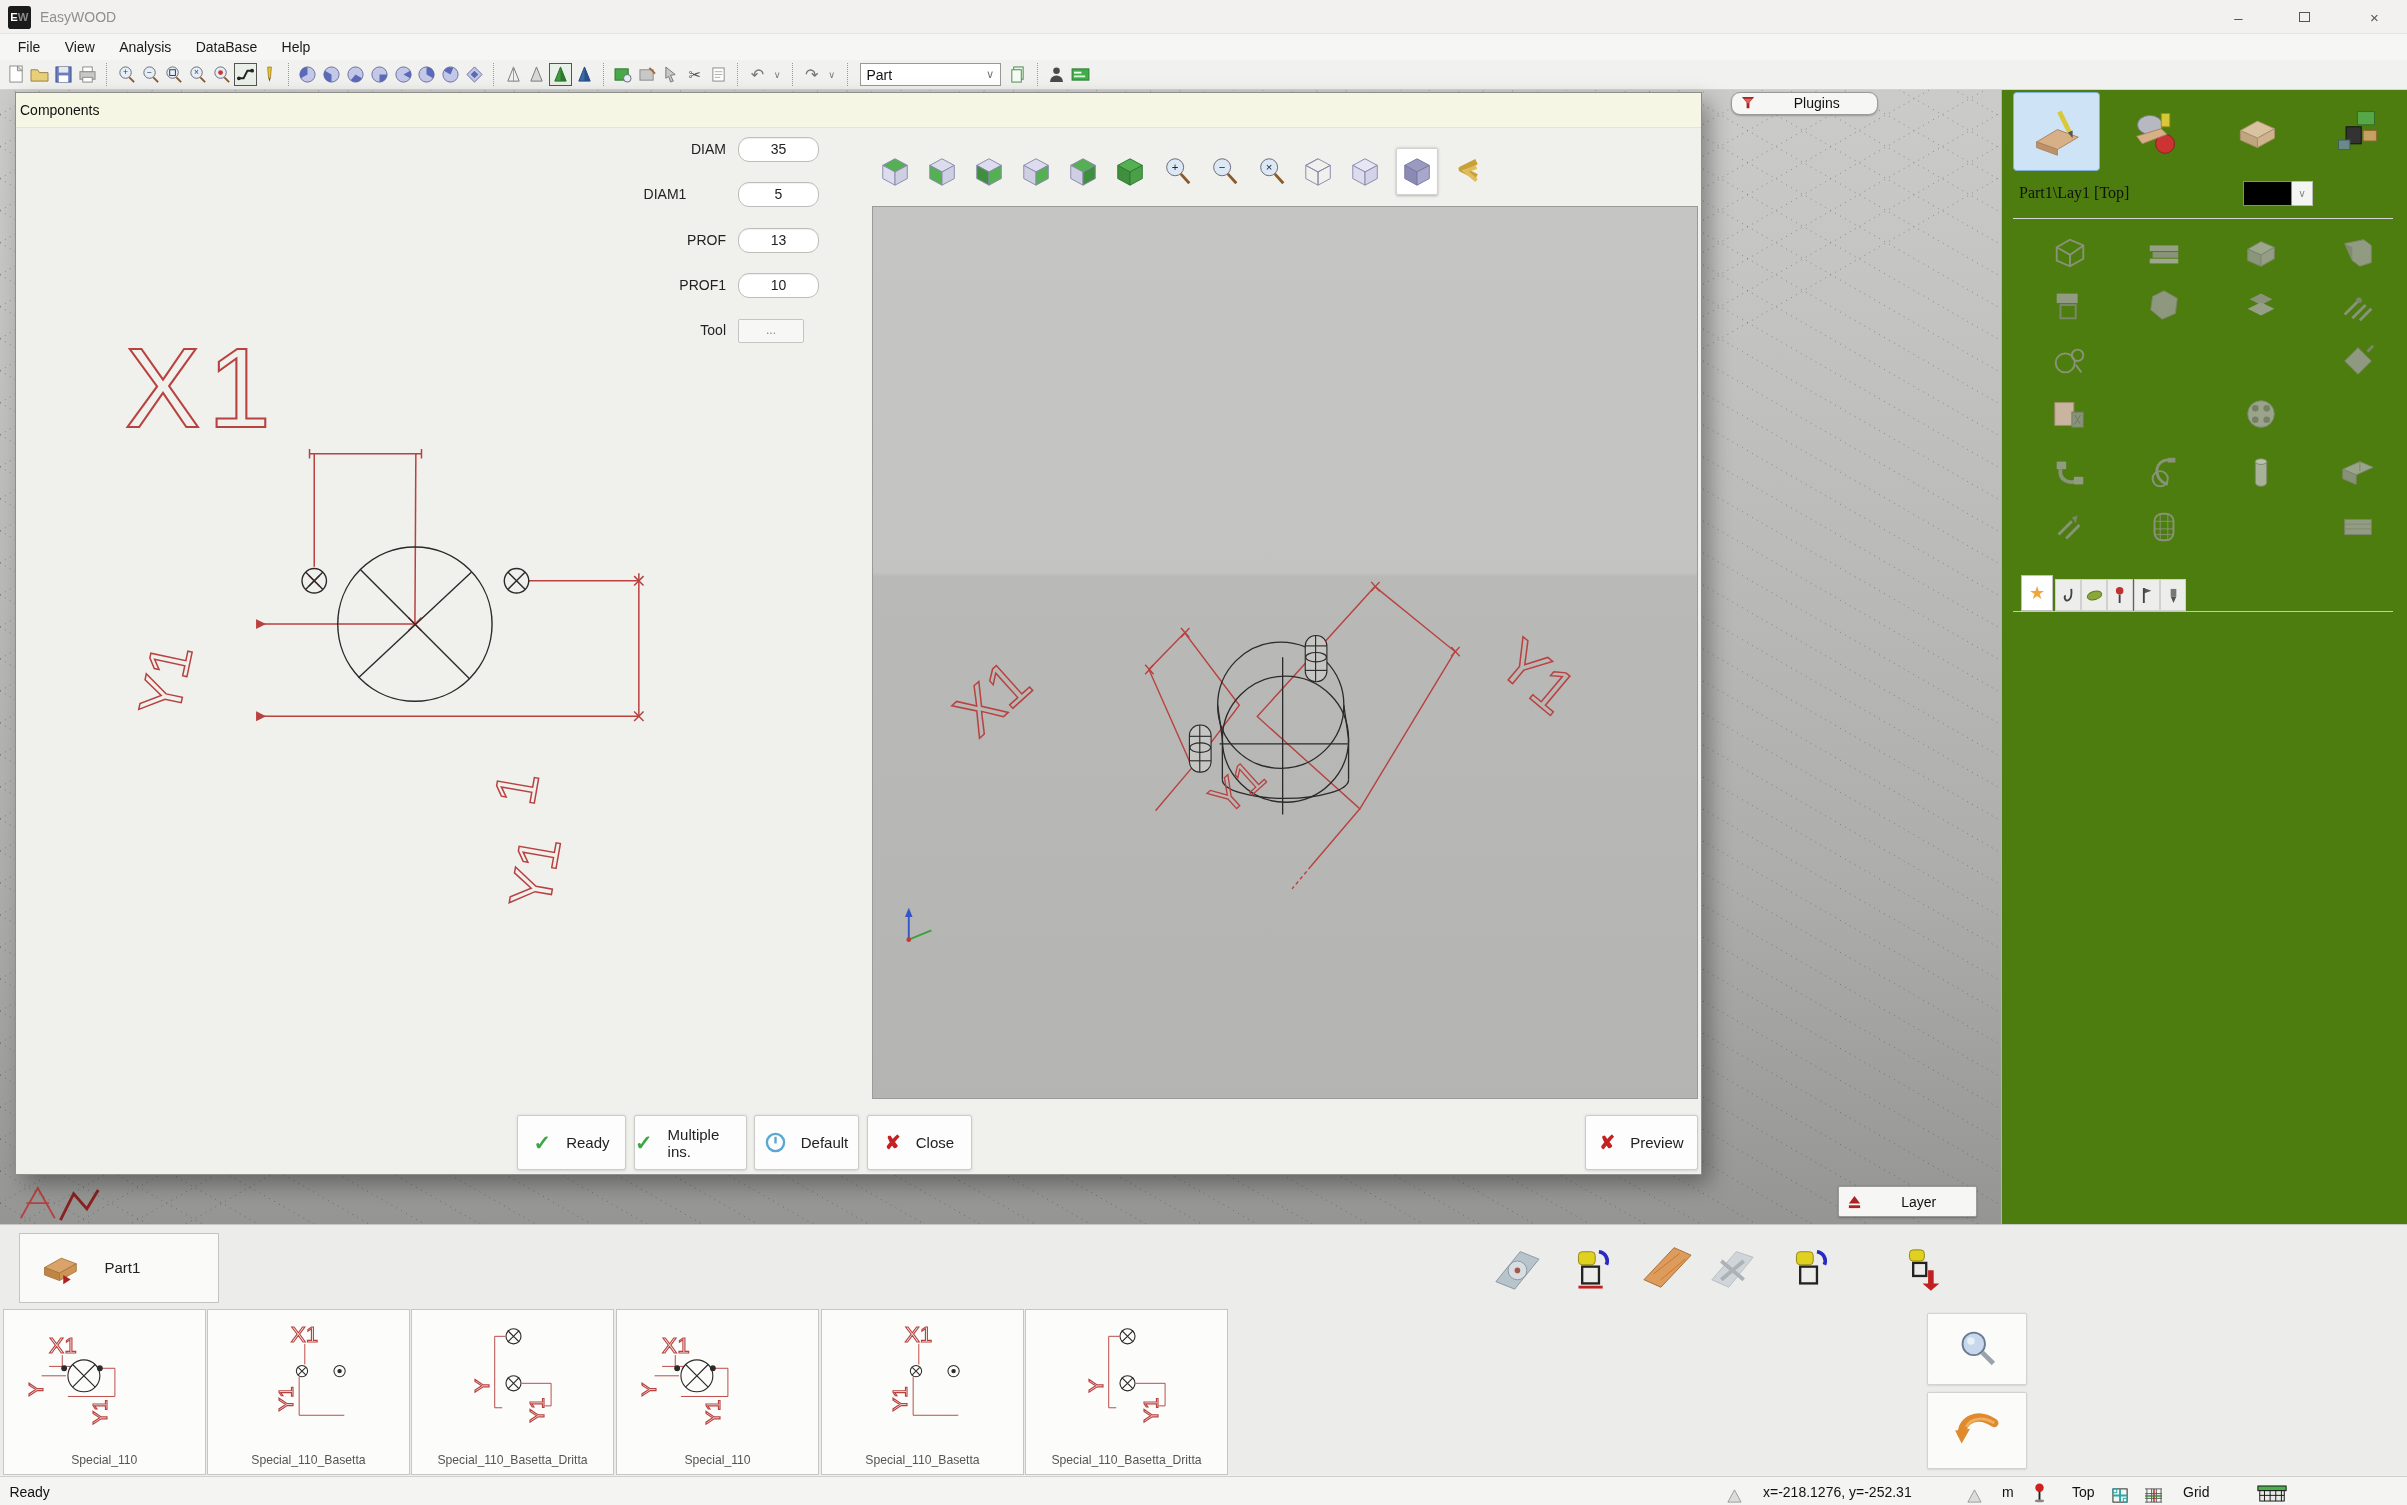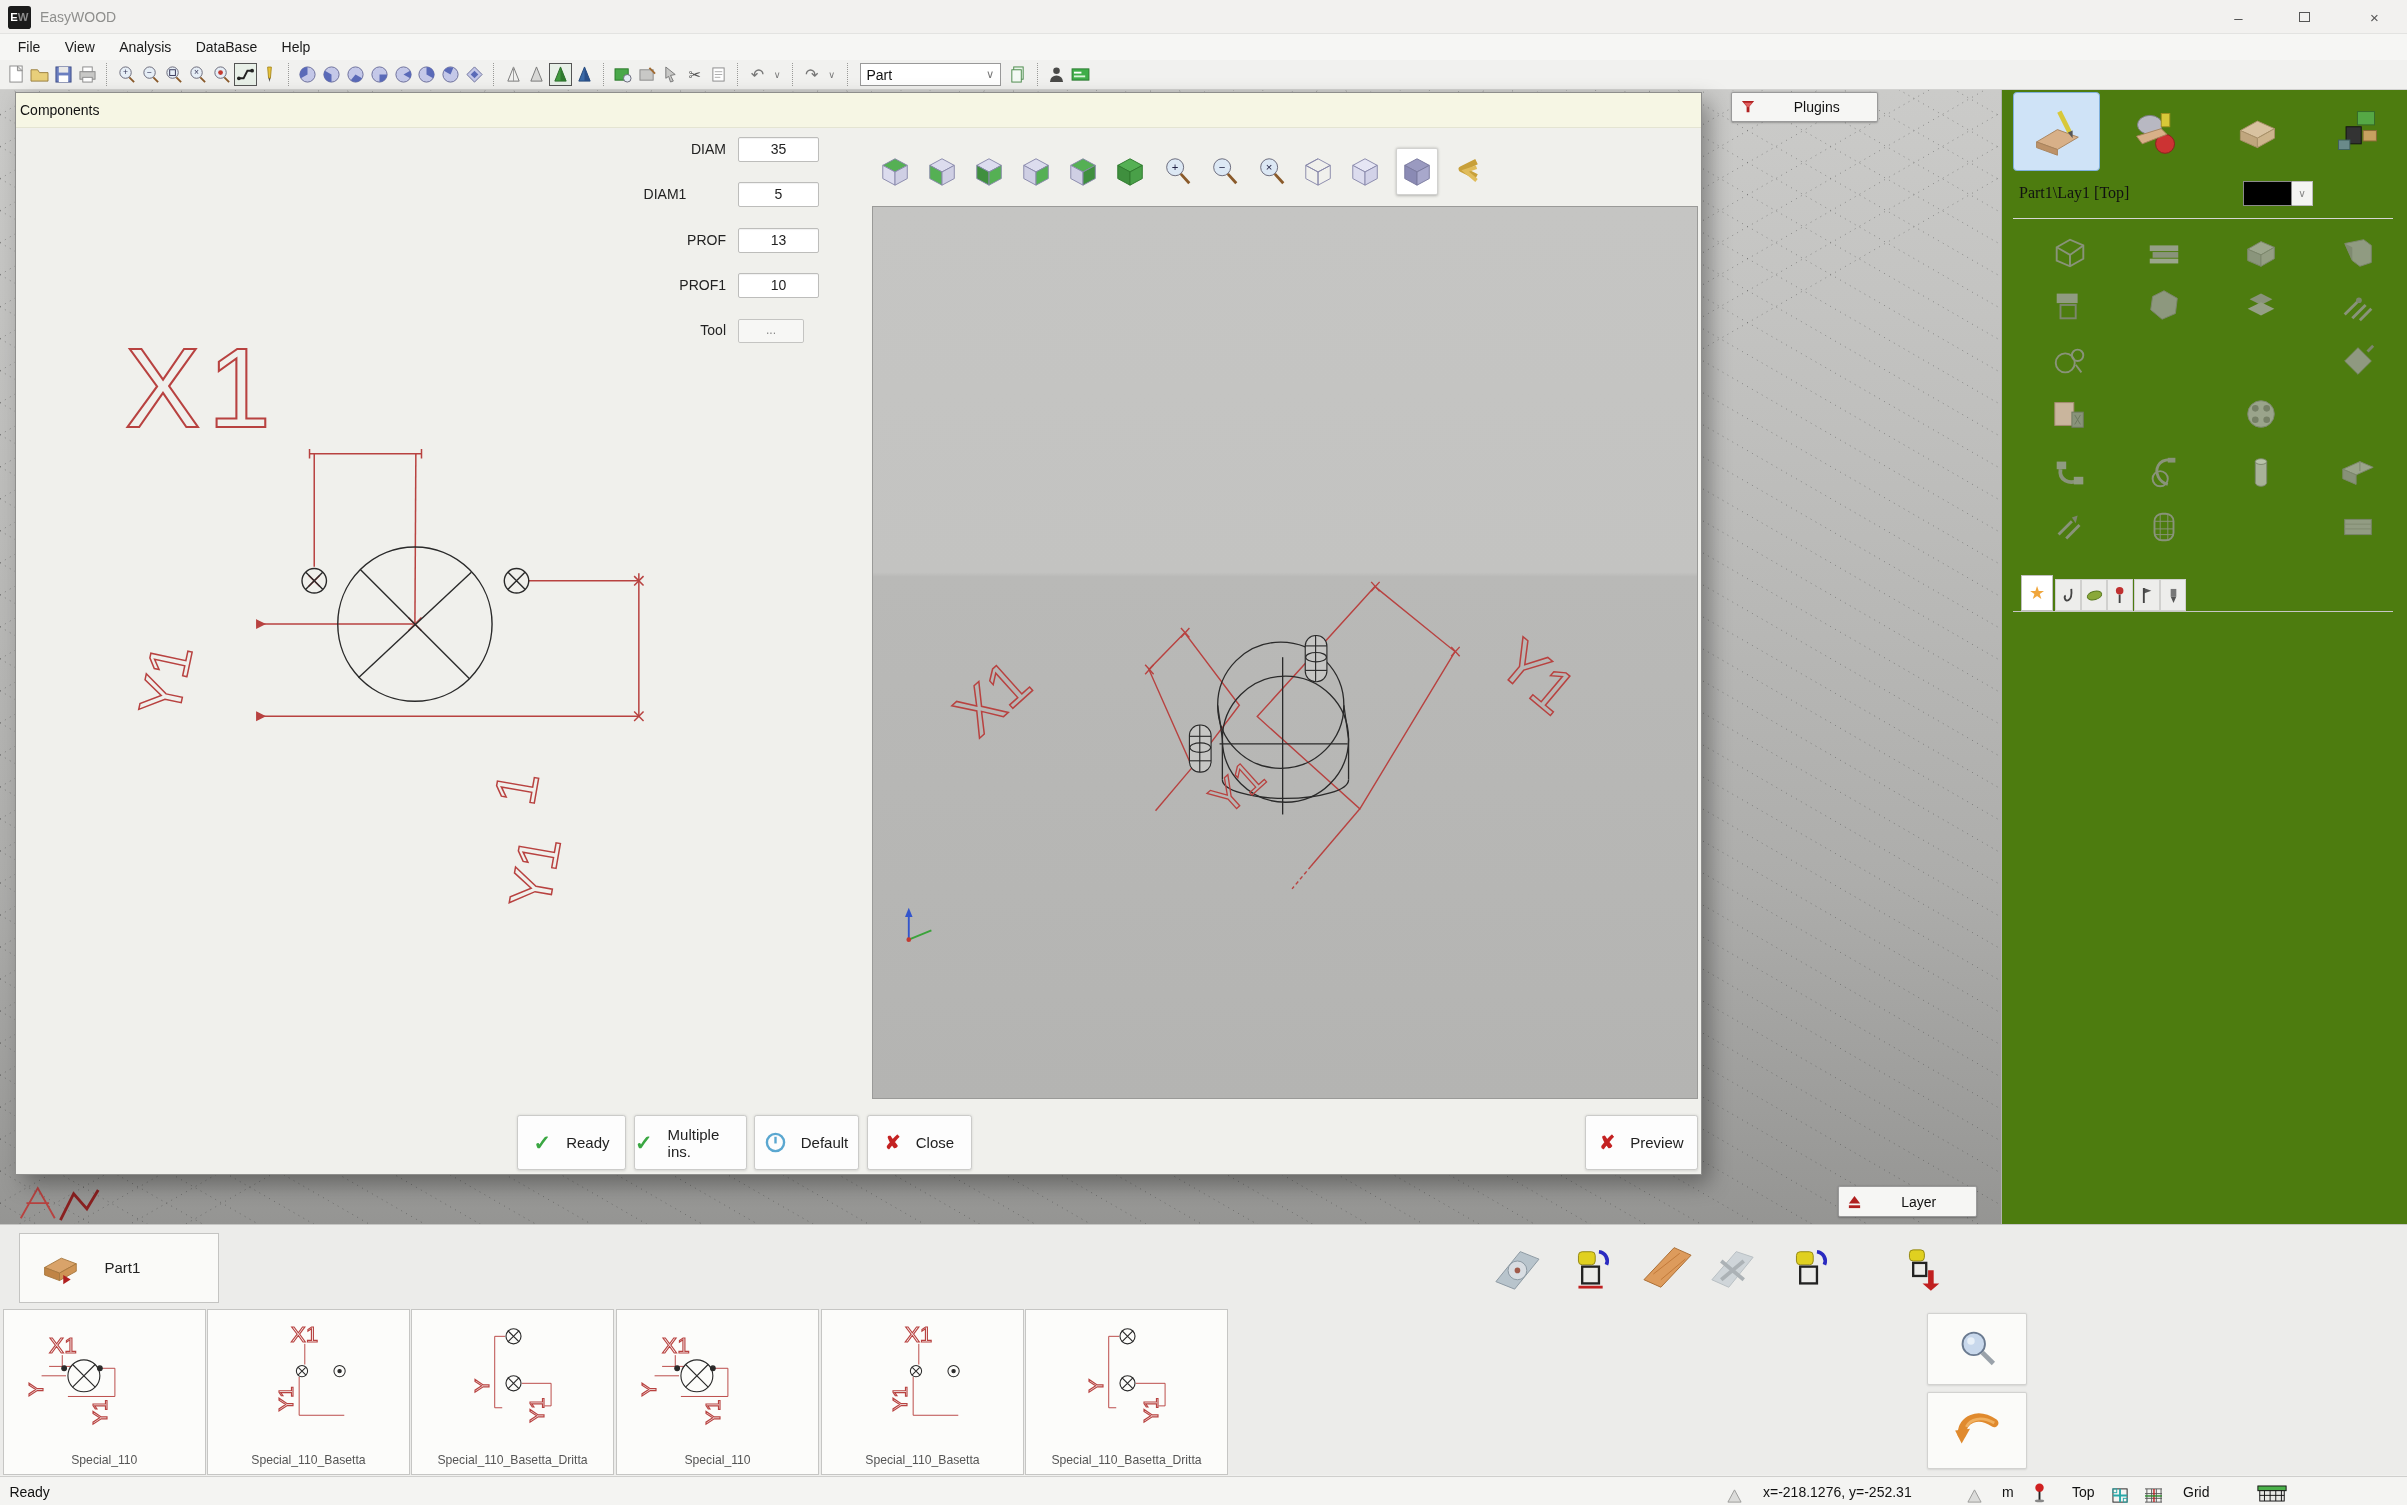--- a/index.html
+++ b/index.html
@@ -27,21 +27,21 @@
 
   
   .canvas { left:0; top:90px; width:2001px; height:1134px; background:linear-gradient(180deg,#cbcbc9 0%,#bdbdbb 35%,#adadab 70%,#959593 100%); overflow:hidden; }
   .panel-btn { background:#f6f6f4; border:0.9px solid #9a9a9a; border-radius:1.9px; display:flex; align-items:center; font-size:14px; color:#111; box-shadow:0 0.9px 1.9px rgba(0,0,0,.25); }
   .panel-btn .lbl { flex:1; text-align:center; }
 
   
   .dialog { left:15px; top:92px; width:1687px; height:1083px; background:#f0f0ec; border:0.9px solid #8e8e8c; box-shadow:7.5px 9.4px 21px rgba(0,0,0,.35); }
   .dlg-title { left:0; top:0; width:100%; height:35px; background:#f6f6e4; border-bottom:0.9px solid #e4e4d2; font-size:14px; color:#111; line-height:35px; padding-left:4px; }
   .param-label { width:122px; text-align:right; font-size:14px; color:#222; height:25.4px; line-height:25.4px; }
-  .param-field { width:81px; height:25.4px; background:#fff; border:0.9px solid #bdbdbb; border-radius:2px; text-align:center; font-size:14px; line-height:23.5px; color:#222; box-shadow:inset 0 0.9px 0.9px rgba(0,0,0,.06); }
+  .param-field { width:81px; height:25.4px; background:#fff; border:0.9px solid #bdbdbb; border-radius:11px; text-align:center; font-size:14px; line-height:23.5px; color:#222; box-shadow:inset 0 0.9px 0.9px rgba(0,0,0,.06); }
   .tool-btn { width:66px; height:23.5px; background:#f7f7f5; border:0.9px solid #c4c4c2; border-radius:1.9px; text-align:center; font-size:12.2px; line-height:21px; color:#888; }
   .vtbar { left:863px; top:55px; height:47px; display:flex; align-items:center; gap:14px; }
   .vt { width:33px; height:33px; display:flex; align-items:center; justify-content:center; }
   .vt.sel { background:#fff; border:0.9px solid #d2d2d0; box-shadow:0 0.9px 2.8px rgba(0,0,0,.25); width:42px; height:47px; border-radius:1.9px; }
   .preview3d { left:856px; top:113px; width:826px; height:893px; border:0.9px solid #9a9a98; background:linear-gradient(180deg,#c5c5c3 0%,#c3c3c1 41%,#b9b9b7 41.5%,#b4b4b2 100%); }
   .dlg-btn { height:55px; background:#fdfdfd; border:0.9px solid #cbcbc9; border-radius:2.8px; display:flex; align-items:center; justify-content:center; gap:15px; font-size:15px; color:#222; box-shadow:0 0.9px 2.8px rgba(0,0,0,.12); }
   .ck { color:#3aa742; font-size:21px; font-weight:bold; }
   .xx { color:#c42222; font-size:19px; font-weight:bold; }
 
   
@@ -470,21 +470,21 @@
         <line x1="0" y1="1250" x2="2125" y2="23.875" stroke="rgba(45,45,45,0.45)" stroke-width="1" stroke-dasharray="1 5"></line>
         <line x1="0" y1="1284" x2="2125" y2="2510.125" stroke="rgba(45,45,45,0.45)" stroke-width="1" stroke-dasharray="1 5"></line>
         <line x1="0" y1="1284" x2="2125" y2="57.875" stroke="rgba(45,45,45,0.45)" stroke-width="1" stroke-dasharray="1 5"></line>
         <line x1="0" y1="1318" x2="2125" y2="2544.125" stroke="rgba(45,45,45,0.45)" stroke-width="1" stroke-dasharray="1 5"></line>
         <line x1="0" y1="1318" x2="2125" y2="91.875" stroke="rgba(45,45,45,0.45)" stroke-width="1" stroke-dasharray="1 5"></line>
       </svg>
     <svg class="abs" style="left:17px;top:1081px;" width="85" height="53" viewBox="0 0 90 56">
       <path d="M4,50 22,18 40,50 M10,34 34,34" stroke="#b84240" fill="none" stroke-width="2"></path>
       <path d="M46,52 60,24 74,40 86,20" stroke="#8a2020" fill="none" stroke-width="3"></path>
     </svg>
-    <div class="abs panel-btn" style="left:1731px;top:1.9px;width:147px;height:30px;">
+    <div class="abs panel-btn" style="left:1731px;top:1.9px;width:147px;height:23px;border-radius:9px;">
       <svg width="17" height="16" style="margin-left:7.5px;" viewBox="0 0 18 17">
           <polygon points="2,2 15,2 10,8 10,14 7,14 7,8" fill="#b02020"></polygon>
           <polygon points="4,4 13,4 8.5,9" fill="#e06060"></polygon>
         </svg>
       <span class="lbl">Plugins</span>
     </div>
     <div class="abs panel-btn" style="left:1838px;top:1096px;width:139px;height:31px;">
       <svg width="15" height="16" style="margin-left:7.5px;" viewBox="0 0 16 17">
           <polygon points="8,2 14,10 2,10" fill="#b02020"></polygon>
           <rect x="2" y="12" width="12" height="3" fill="#b02020"></rect>

